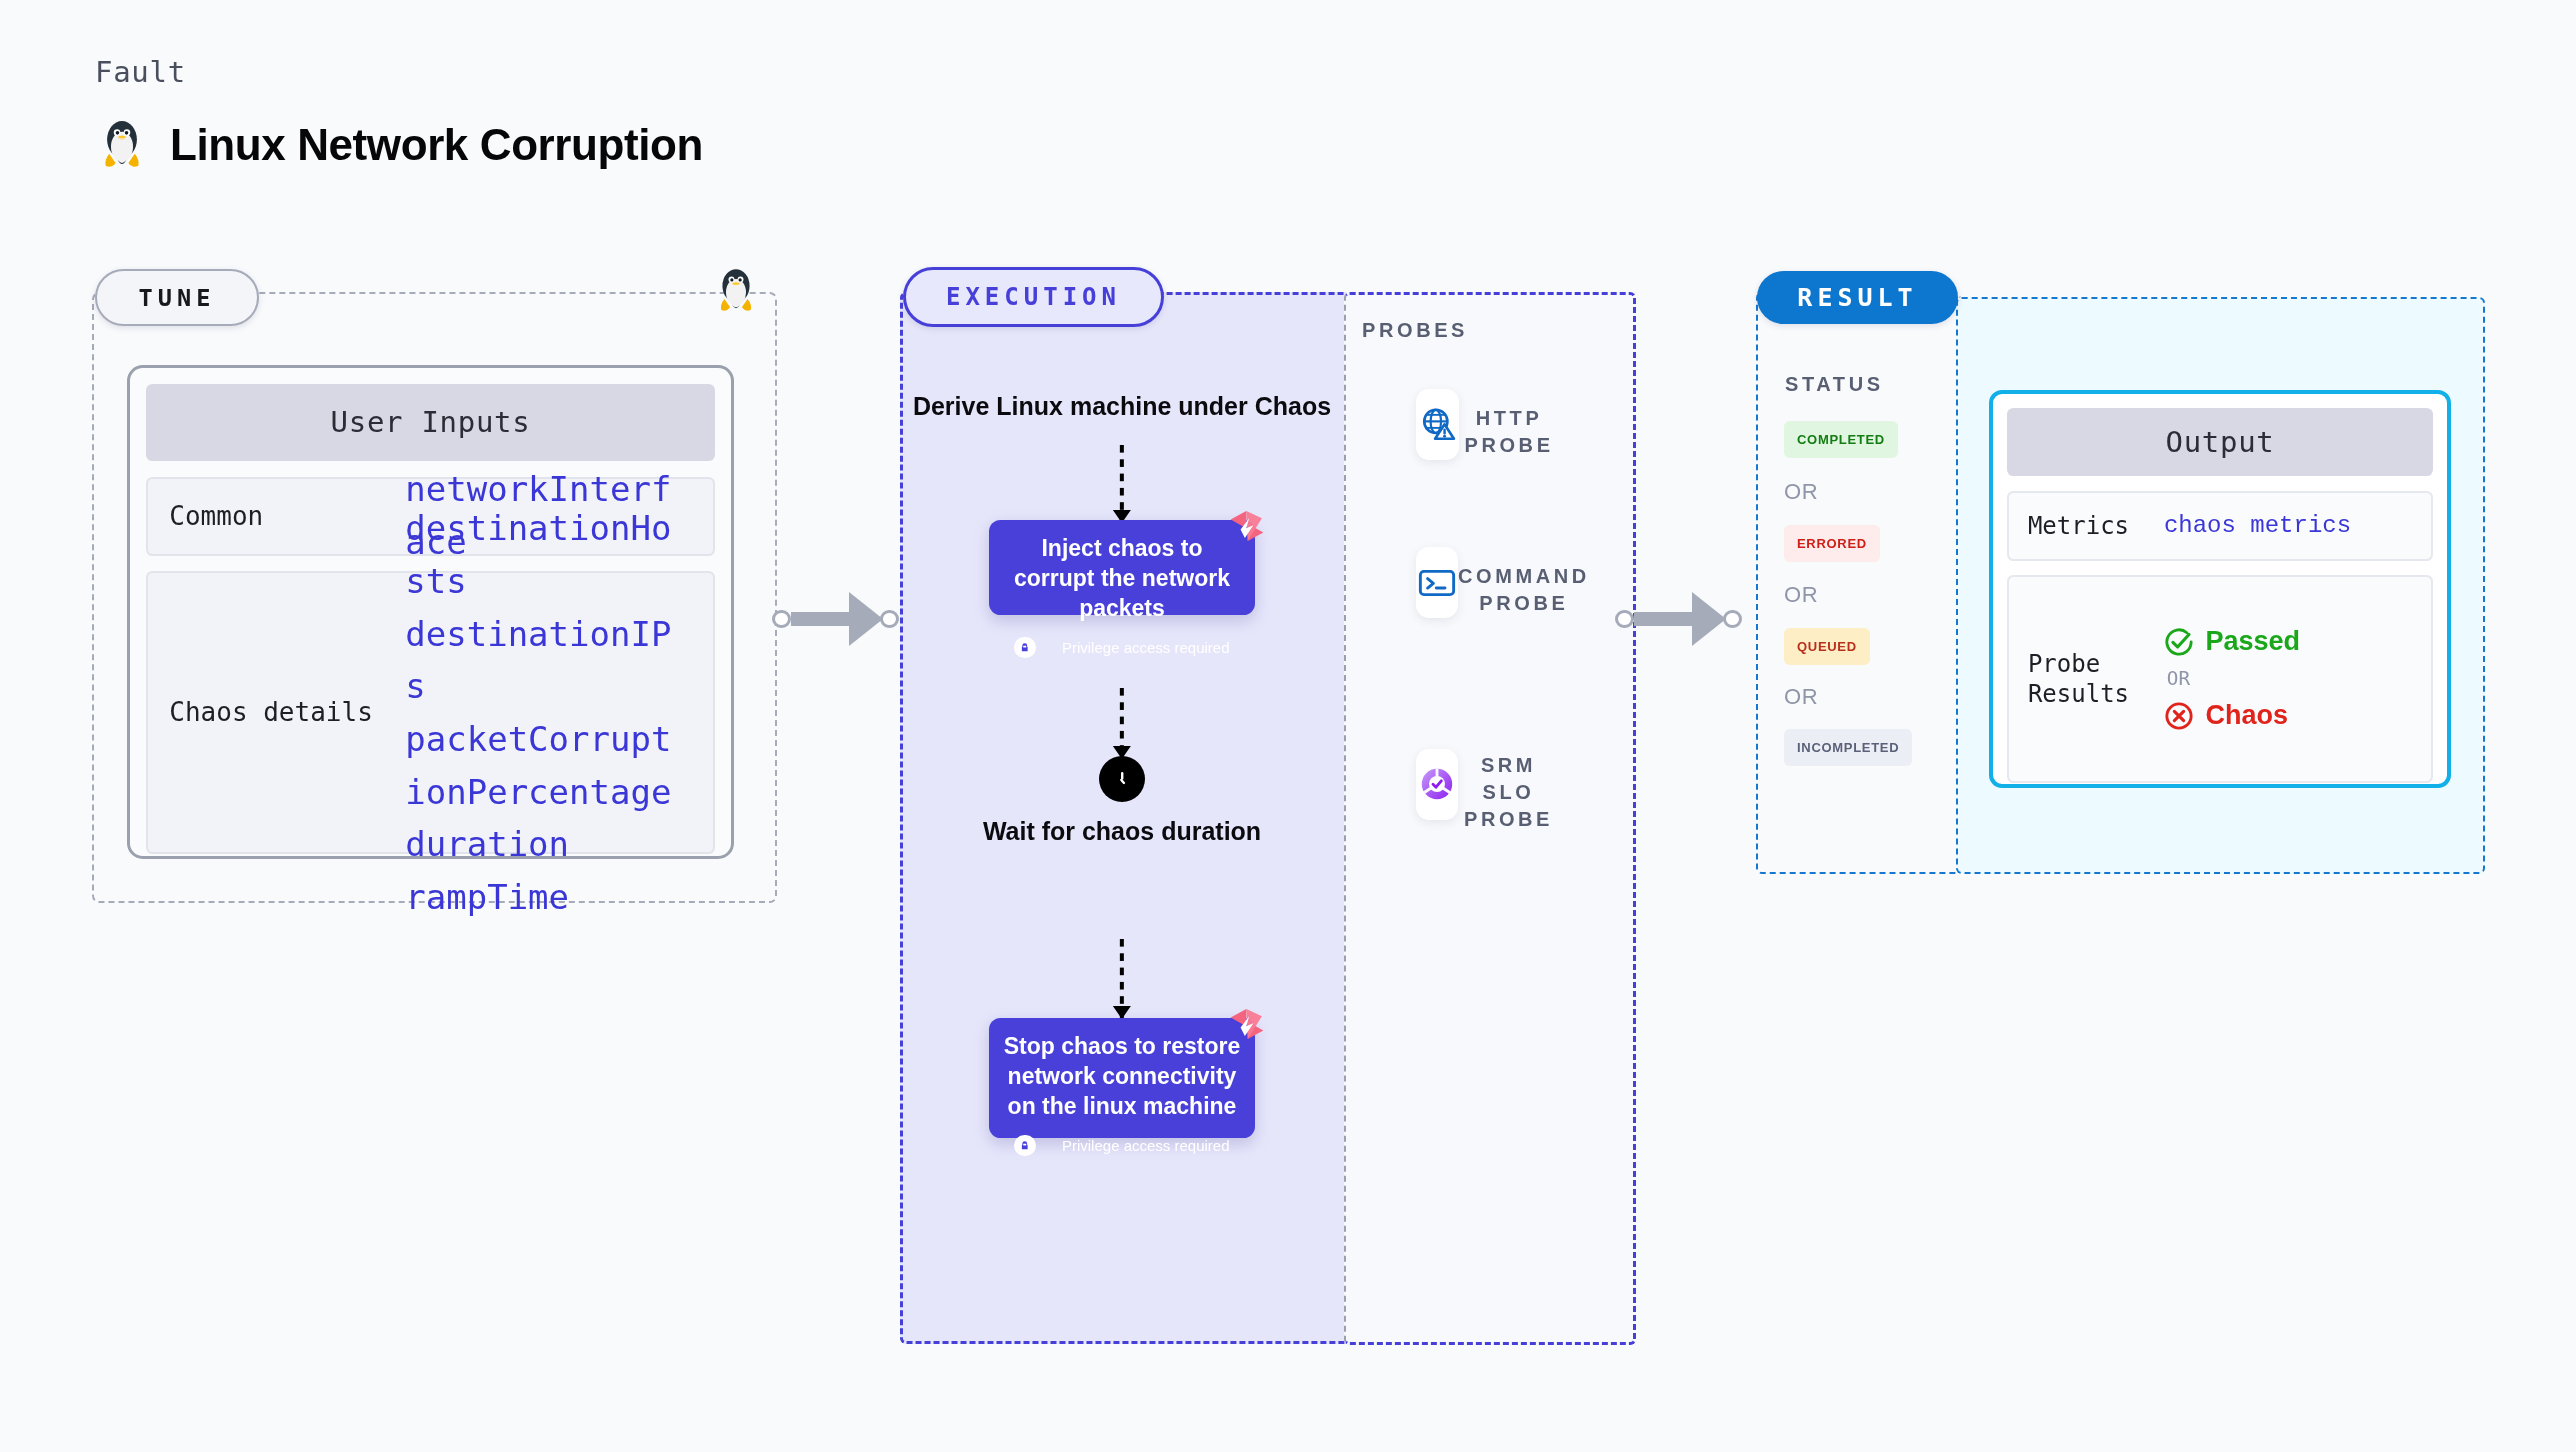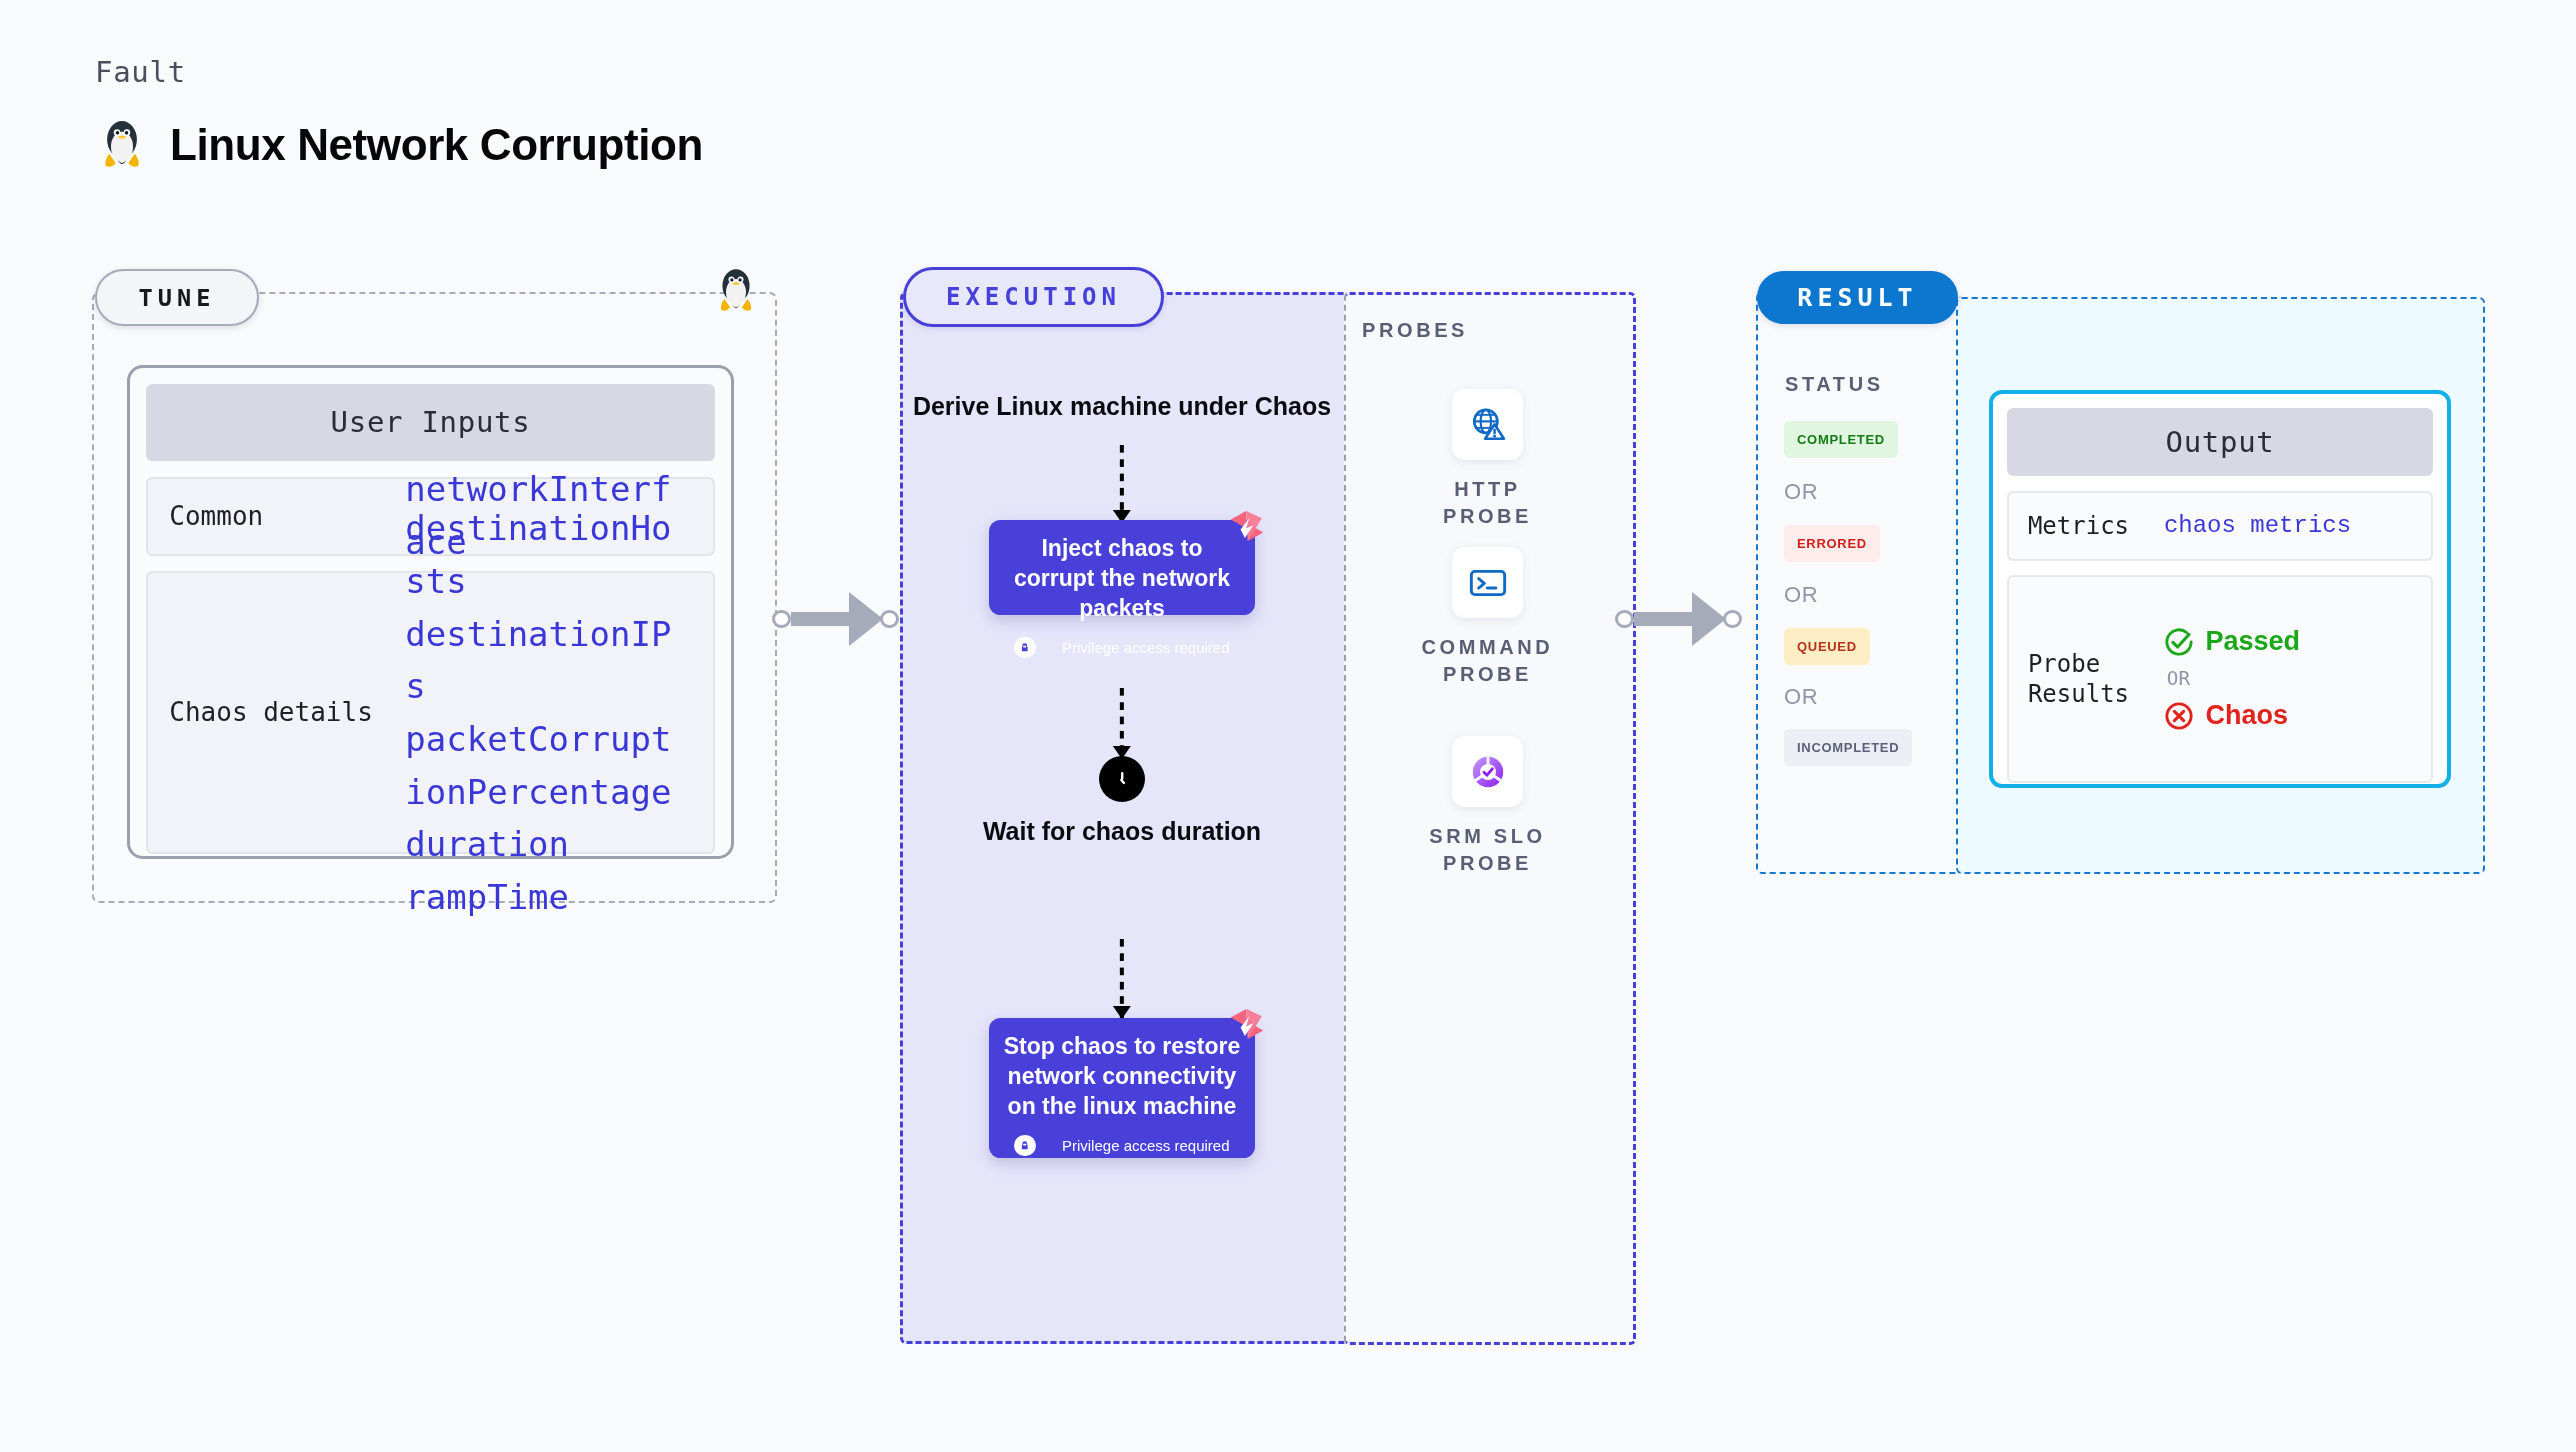--- a/index.html
+++ b/index.html
@@ -116,21 +116,21 @@
   }
   .chaos-box .cb-priv{
     margin-top:13px;display:flex;align-items:center;gap:26px;
     color:#fff;font-size:15px;
   }
   .lock-badge{
     width:21.5px;height:21.5px;border-radius:50%;background:#fff;
     display:flex;align-items:center;justify-content:center;
   }
   #chaos-inject{top:228px;height:95px;}
-  #chaos-stop{top:726px;height:140px;}
+  #chaos-stop{top:726px;height:120px;}
 
   .harness-mark{position:absolute;right:-14.3px;top:-15.8px;width:44px;height:44px;}
 
   #clock-icon{
     position:absolute;left:50%;top:464px;transform:translateX(-50%);
     width:46px;height:46px;border-radius:50%;background:#000;
     display:flex;align-items:center;justify-content:center;
   }
   #wait-text{top:523px;}
 
@@ -139,21 +139,21 @@
     position:absolute;left:1344px;top:292px;width:287px;height:1047px;
     border:3.6px dashed #4640d8;border-left:2.9px dashed #9aa0ad;
     border-radius:5.7px;background:#f8f9fc;
   }
   #probes-title{
     position:absolute;left:1362px;top:319px;
     font-size:20px;font-weight:bold;color:#585f73;letter-spacing:3.6px;
   }
   .probe-item{
     position:absolute;left:1416px;width:143px;
-    display:flex;flex-direction:column;align-items:center;
+    display:flex;flex-direction:row;align-items:center;
   }
   .probe-tile{
     width:71px;height:71px;background:#fff;border-radius:13px;
     box-shadow:0 2.9px 10px rgba(60,70,110,.10);
     display:flex;align-items:center;justify-content:center;
   }
   .probe-label{
     margin-top:15.8px;text-align:center;font-size:20px;font-weight:bold;
     color:#585f73;letter-spacing:3.6px;line-height:1.35;
   }

